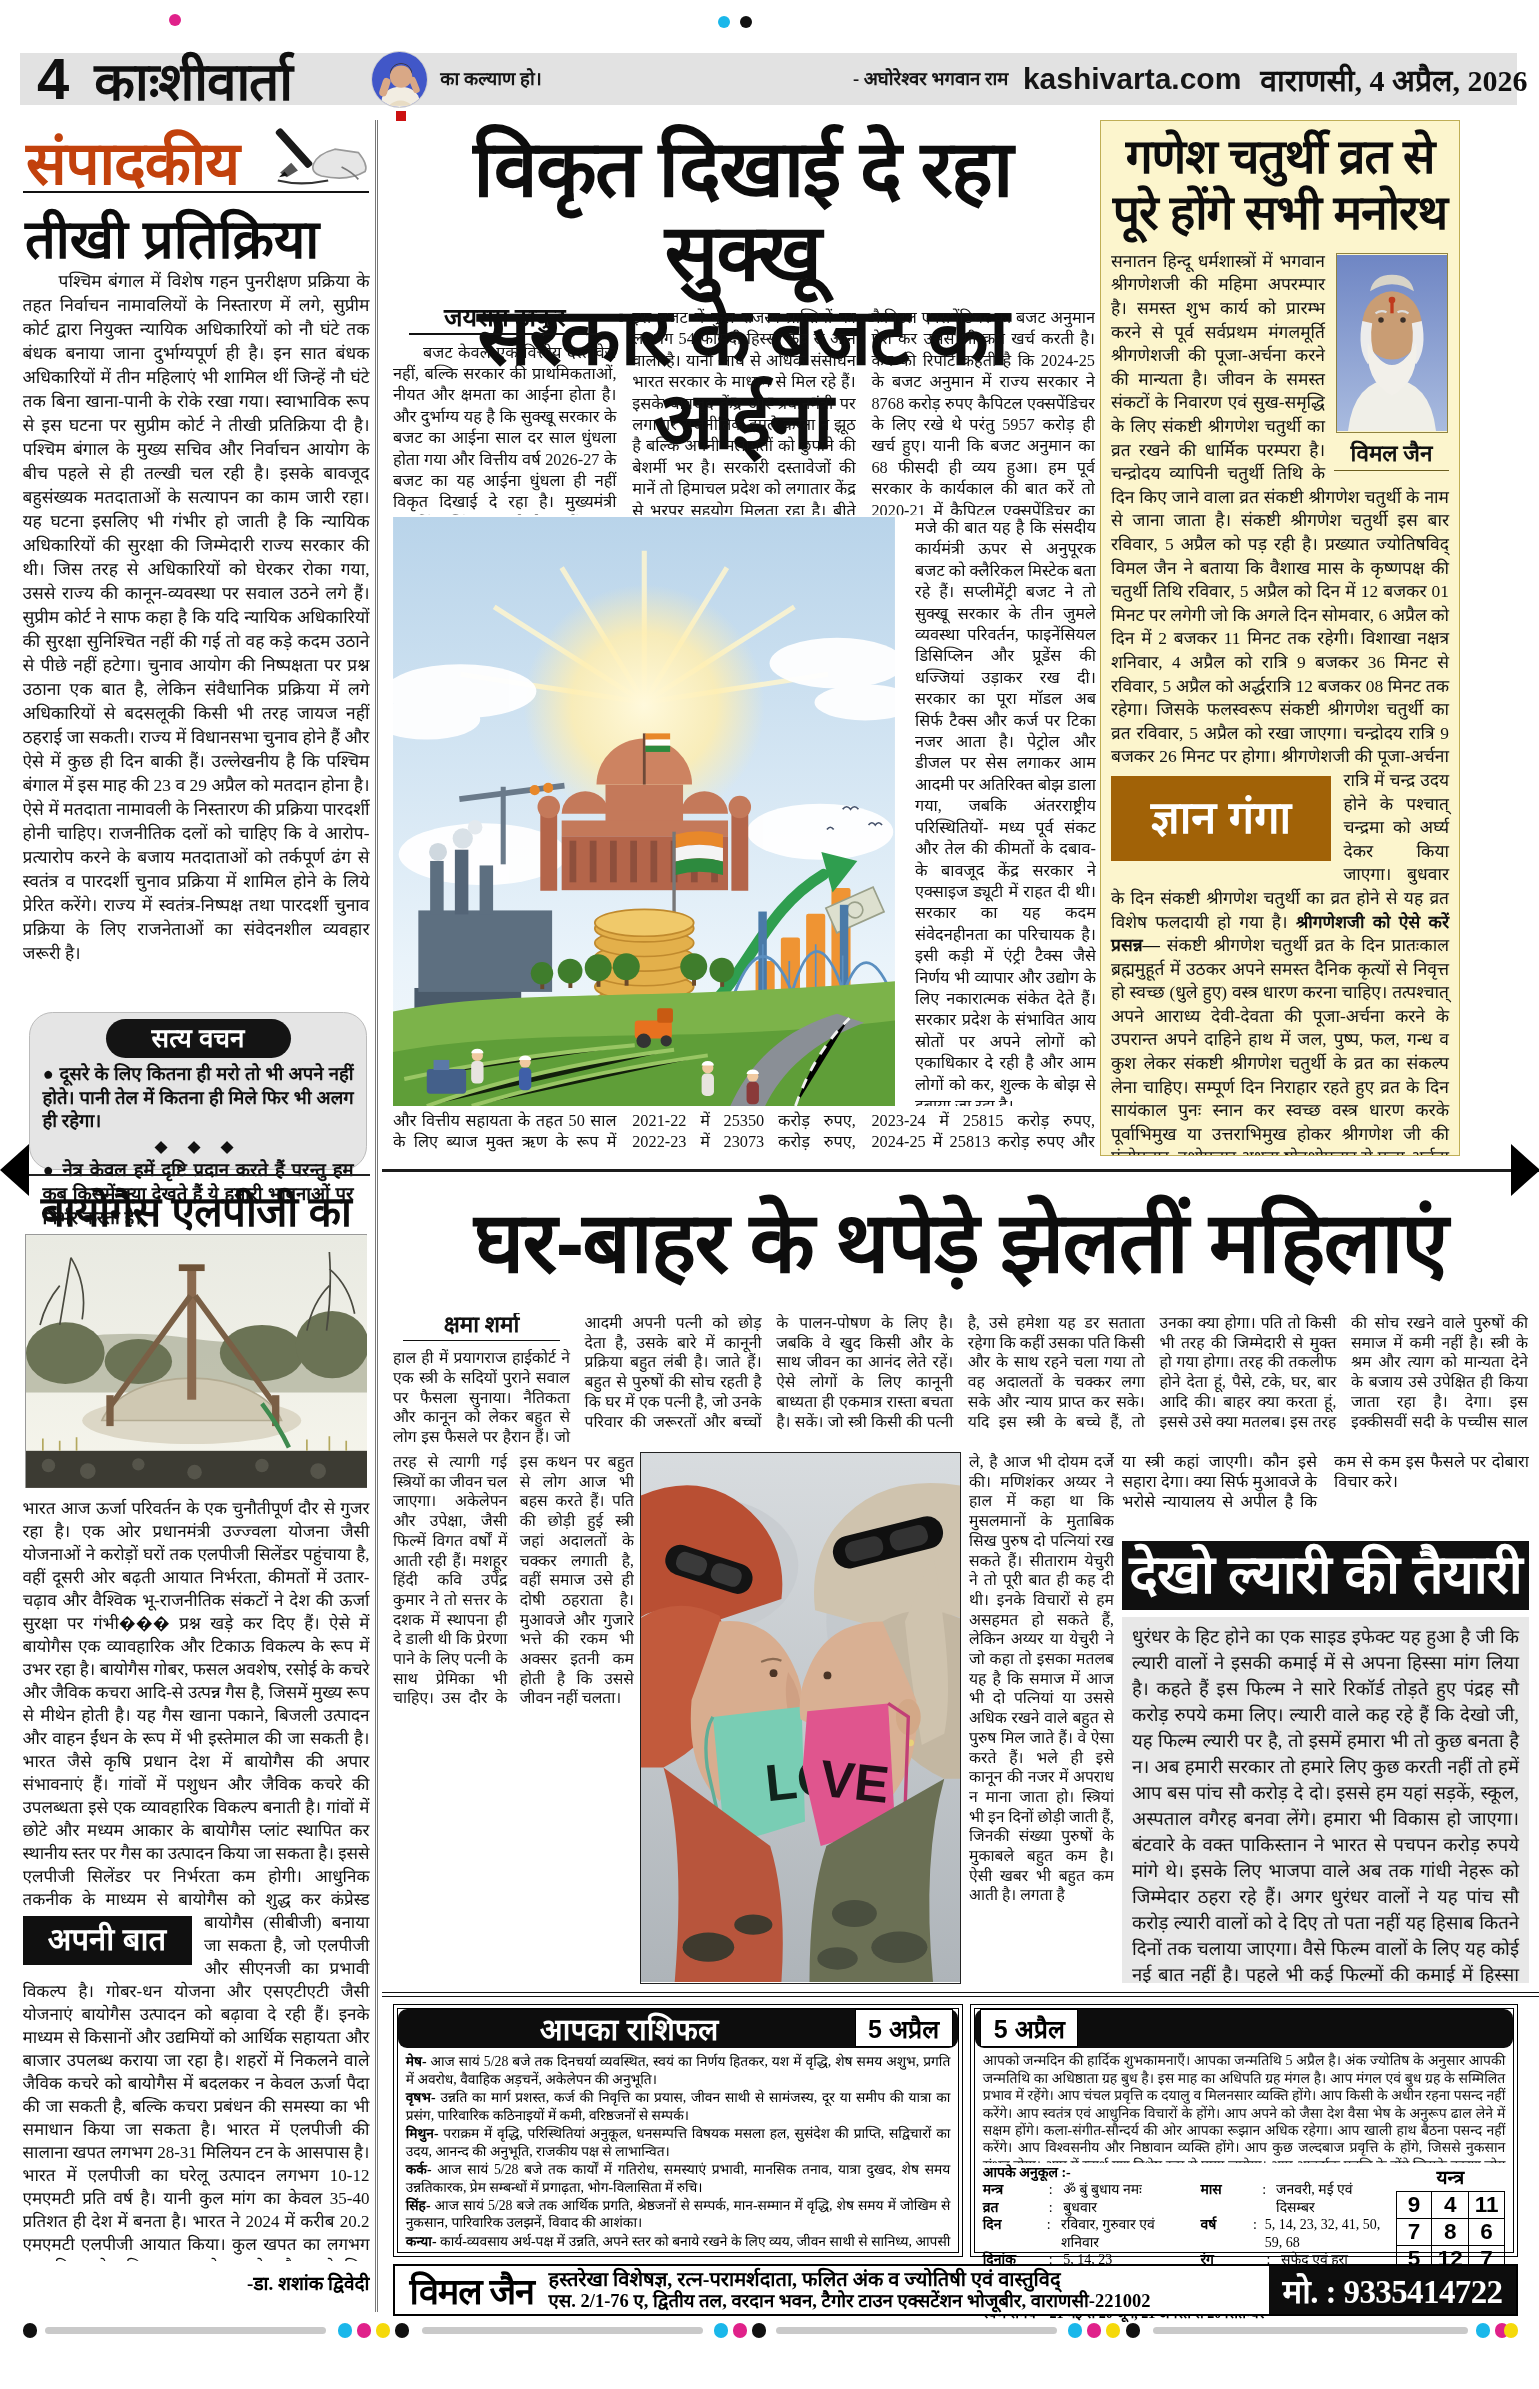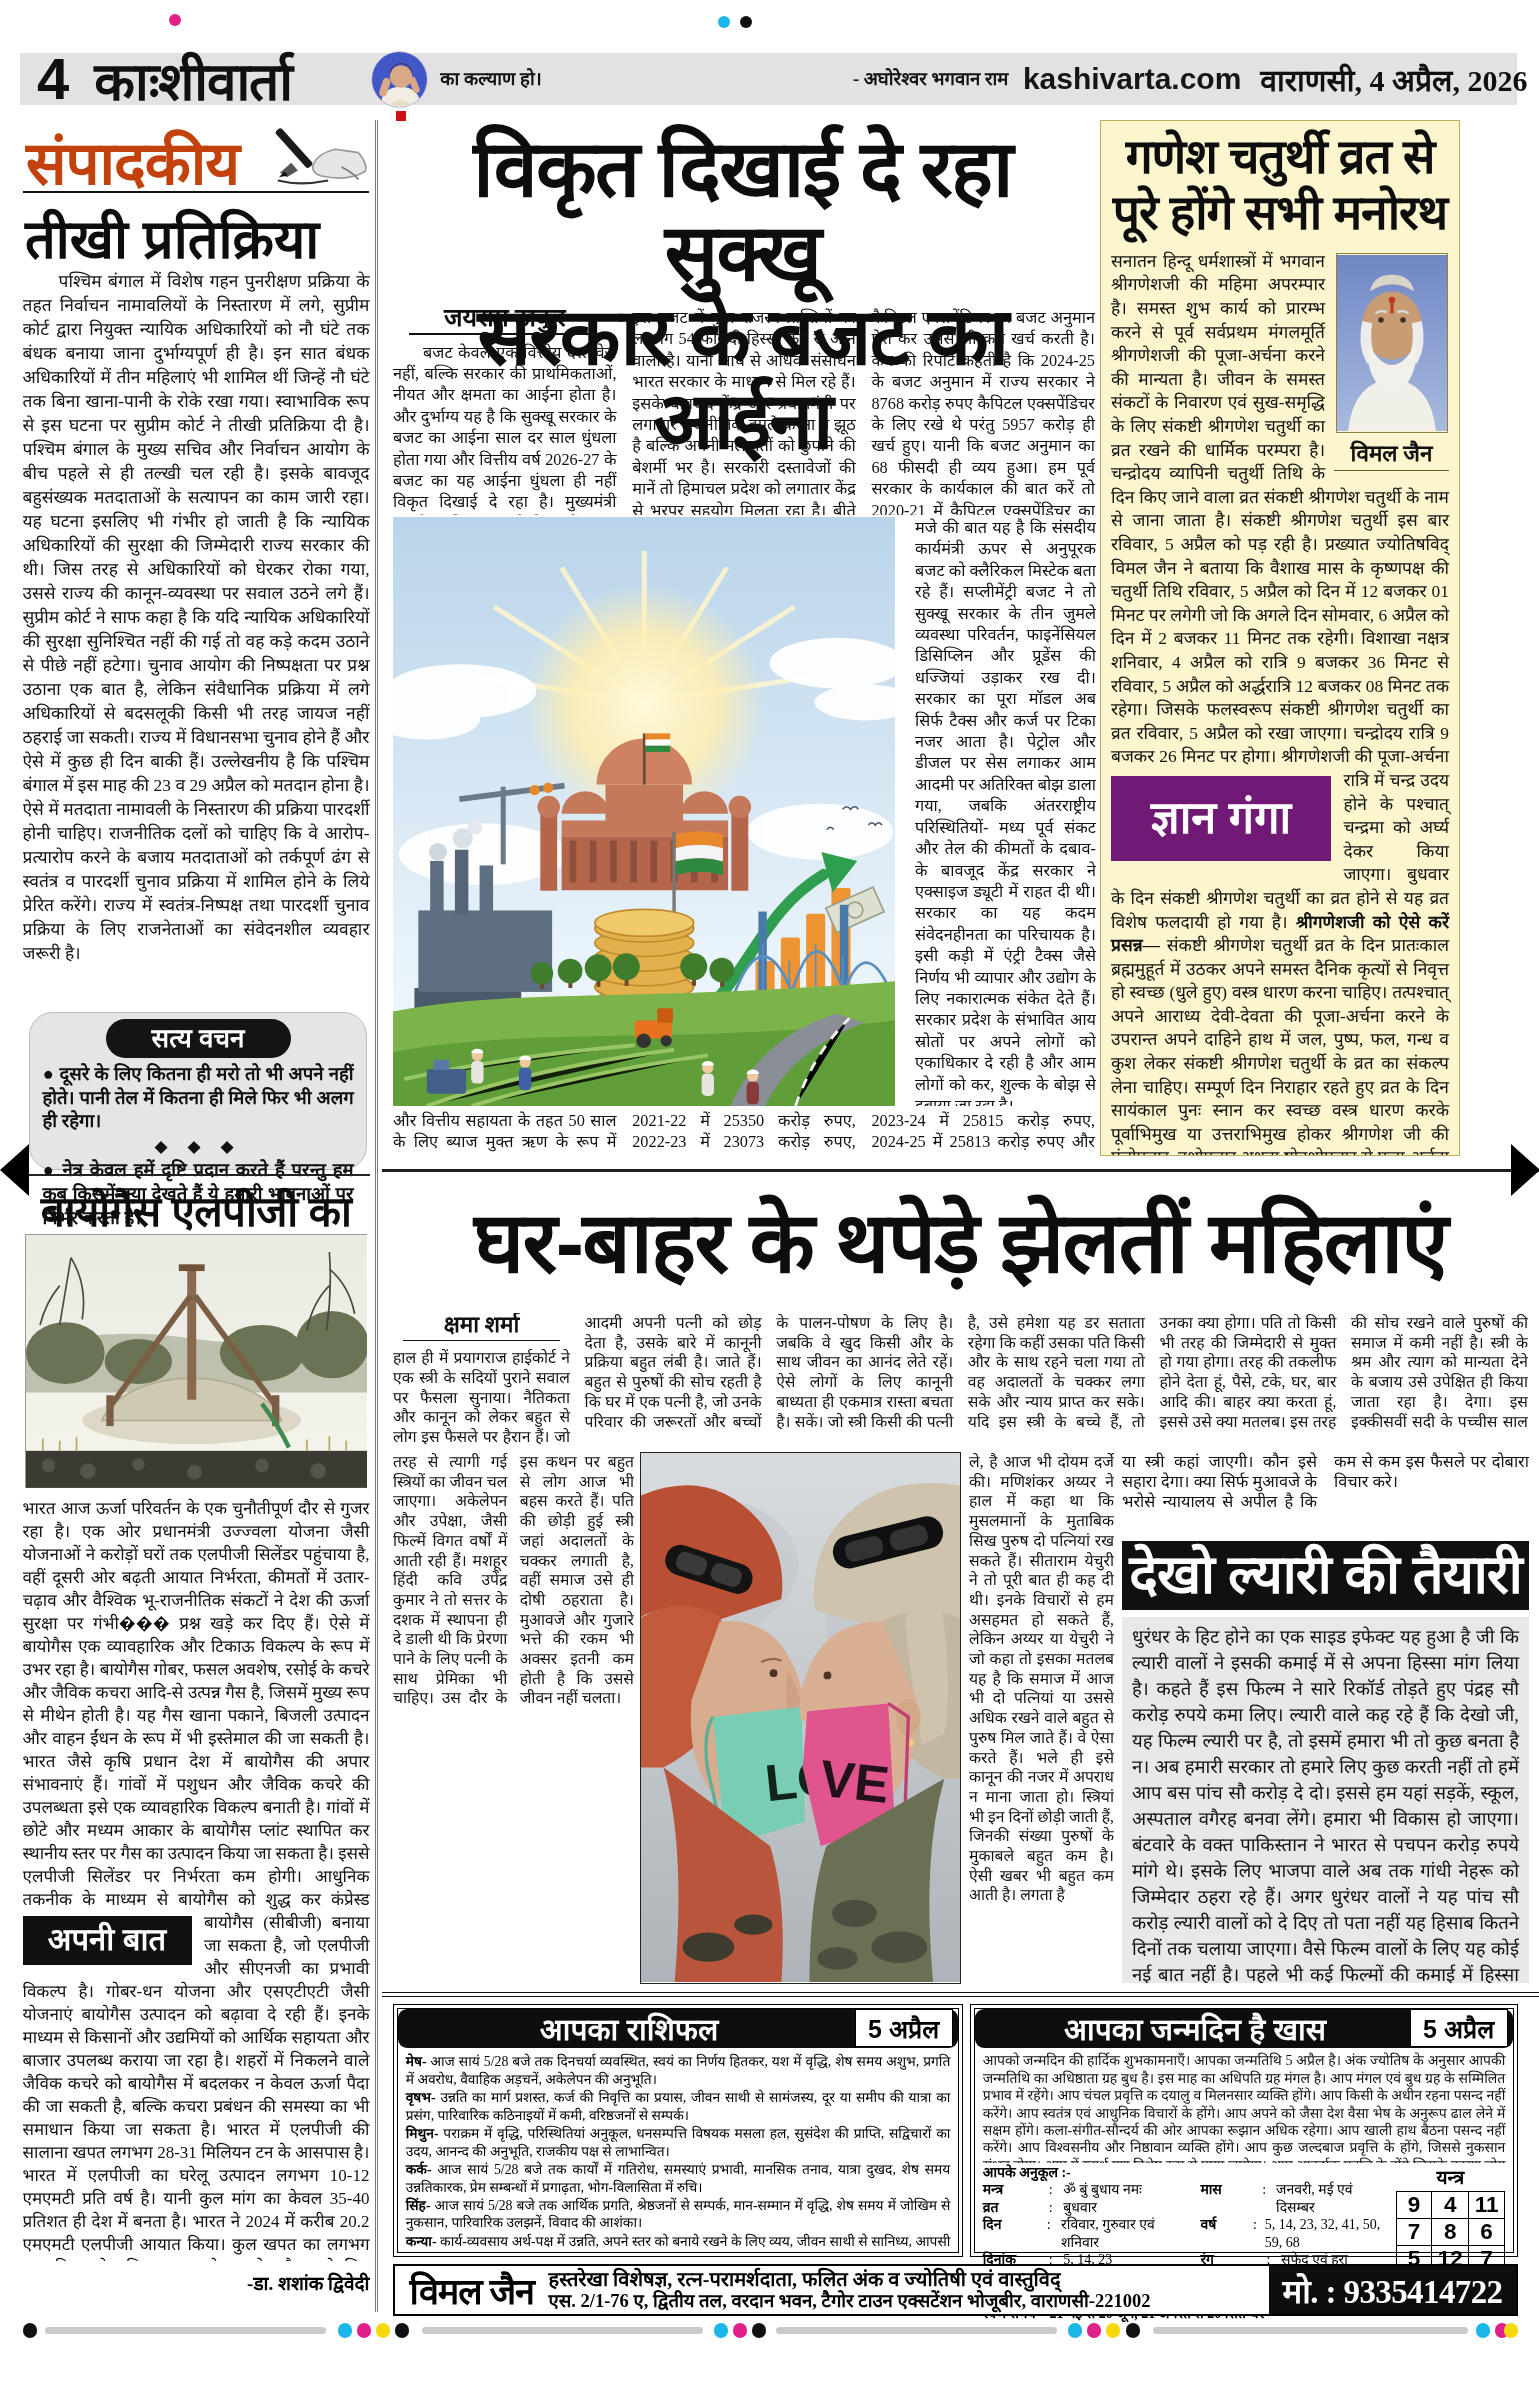--- a/index.html
+++ b/index.html
@@ -53,21 +53,21 @@
   .bcol4 { left:915px; top:517px; width:181px; height:589px; font-size:16.3px; line-height:21.4px;}
   .bbot { left:393px; top:1110px; width:702px; height:49px; column-count:3; column-gap:15.7px; font-size:16.3px; line-height:21.4px;}
 
   
   .gbox { left:1100px; top:120px; width:360px; height:1036px; background:#fcf5cd; border:1.1px solid #bfae56; padding:7.9px 10px; overflow:hidden;}
   .ghl { text-align:center; font-size:48px; line-height:56px; letter-spacing:-1.1px; }
   .gbody { margin-top:9px; font-size:17.4px; line-height:23.6px; text-align:justify; color:#111; }
   .gphoto { float:right; width:115px; margin:3.4px 0 4.5px 9px; text-align:center; }
   .gphoto .ph { width:112px; height:180px; border:0.6px solid #8f823f; }
   .gphoto .cap { font-size:22.5px; font-weight:800; border-bottom:1.7px solid #6b5d1d; padding:2.2px 0 4.5px;}
-  .gbadge { float:left; width:220px; height:85px; background:#701a75; color:#fff; font-family:"Liberation Sans",sans-serif; font-weight:800; font-size:45px; text-align:center; line-height:84px; margin:6.7px 12.4px 3.4px 0;}
+  .gbadge { float:left; width:220px; height:85px; background:#a16207; color:#fff; font-family:"Liberation Sans",sans-serif; font-weight:800; font-size:45px; text-align:center; line-height:84px; margin:6.7px 12.4px 3.4px 0;}
   .gsub { font-weight:800; }
   .gimg { float:right; width:192px; height:225px; margin:5.6px 0 0 9px; border:0.6px solid #c9b25a; }
 
   
   .mdiv { left:382px; top:1169px; width:1158px; height:3.4px; background:#1c1c1c; }
   .tri-l { left:0; top:1144px; width:0; height:0; border-top:26px solid transparent; border-bottom:26px solid transparent; border-right:29px solid #000; }
   .tri-r { left:1511px; top:1144px; width:0; height:0; border-top:26px solid transparent; border-bottom:26px solid transparent; border-left:29px solid #000; }
 
   
   .whl { left:393px; top:1187px; width:1135px; text-align:center; font-size:85px; line-height:112px; letter-spacing:-1.7px;}
@@ -596,21 +596,20 @@
           <div class="rz"><span class="sign">कर्क-</span> आज सायं 5/28 बजे तक कार्यों में गतिरोध, समस्याएं प्रभावी, मानसिक तनाव, यात्रा दुखद, शेष समय उन्नतिकारक, प्रेम सम्बन्धों में प्रगाढ़ता, भोग-विलासिता में रुचि।</div>
           <div class="rz"><span class="sign">सिंह-</span> आज सायं 5/28 बजे तक आर्थिक प्रगति, श्रेष्ठजनों से सम्पर्क, मान-सम्मान में वृद्धि, शेष समय में जोखिम से नुकसान, पारिवारिक उलझनें, विवाद की आशंका।</div>
           <div class="rz"><span class="sign">कन्या-</span> कार्य-व्यवसाय अर्थ-पक्ष में उन्नति, अपने स्तर को बनाये रखने के लिए व्यय, जीवन साथी से सानिध्य, आपसी सम्बन्धों में मधुरता, आनन्द की अनुभूति।</div>
         </div>
     </div>
   </div>
 
   <div class="abs jbox boxwrap">
     <div class="boxin">
       <div class="bxhdr">
-        <div class="bxtitle">आपका जन्मदिन है खास</div>
         <div class="bxdate">5 अप्रैल</div>
       </div>
       <div class="jbody bt">आपको जन्मदिन की हार्दिक शुभकामनाएँ। आपका जन्मतिथि 5 अप्रैल है। अंक ज्योतिष के अनुसार आपकी जन्मतिथि का अधिष्ठाता ग्रह बुध है। इस माह का अधिपति ग्रह मंगल है। आप मंगल एवं बुध ग्रह के सम्मिलित प्रभाव में रहेंगे। आप चंचल प्रवृत्ति क दयालु व मिलनसार व्यक्ति होंगे। आप किसी के अधीन रहना पसन्द नहीं करेंगे। आप स्वतंत्र एवं आधुनिक विचारों के होंगे। आप अपने को जैसा देश वैसा भेष के अनुरूप ढाल लेने में सक्षम होंगे। कला-संगीत-सौन्दर्य की ओर आपका रूझान अधिक रहेगा। आप खाली हाथ बैठना पसन्द नहीं करेंगे। आप विश्वसनीय और निष्ठावान व्यक्ति होंगे। आप कुछ जल्दबाज प्रवृत्ति के होंगे, जिससे नुकसान संभव होगा। आप में स्वार्थ गुण विशेष रूप से पाया जायेगा। आप आकर्षक प्रवृत्ति के होंगे जिसके कारण लोग स्वतः ही आपकी ओर आकर्षित होंगे। सेवा भावना आप में प्रबल रहेगी। आपको अपने जीवन में मनोरंजन व यात्रा का भरपूर अवसर मिलेगा। जीवन में परेशानी की स्थिति में अपने इष्ट देवी-देवता की अर्चना करें। बुध कवच का पाठ करें। बुधवार का व्रत रखें। अपने हित के लिए असत्य बात का सहारा न लेवे। परोपकारी बनें। सुख-समृद्धि के लिए रत्न या उपरत्न तथा यन्त्र विधि-विधानपूर्वक धारण करें।</div>
       <div class="jgrid">
         <div class="jlist" style="width:214px;">
           <div class="lab">आपके अनुकूल :-</div>
           <div>
               <div class="jrow">
                 <span class="k">मन्त्र</span>
                 <span class="c">:</span>

